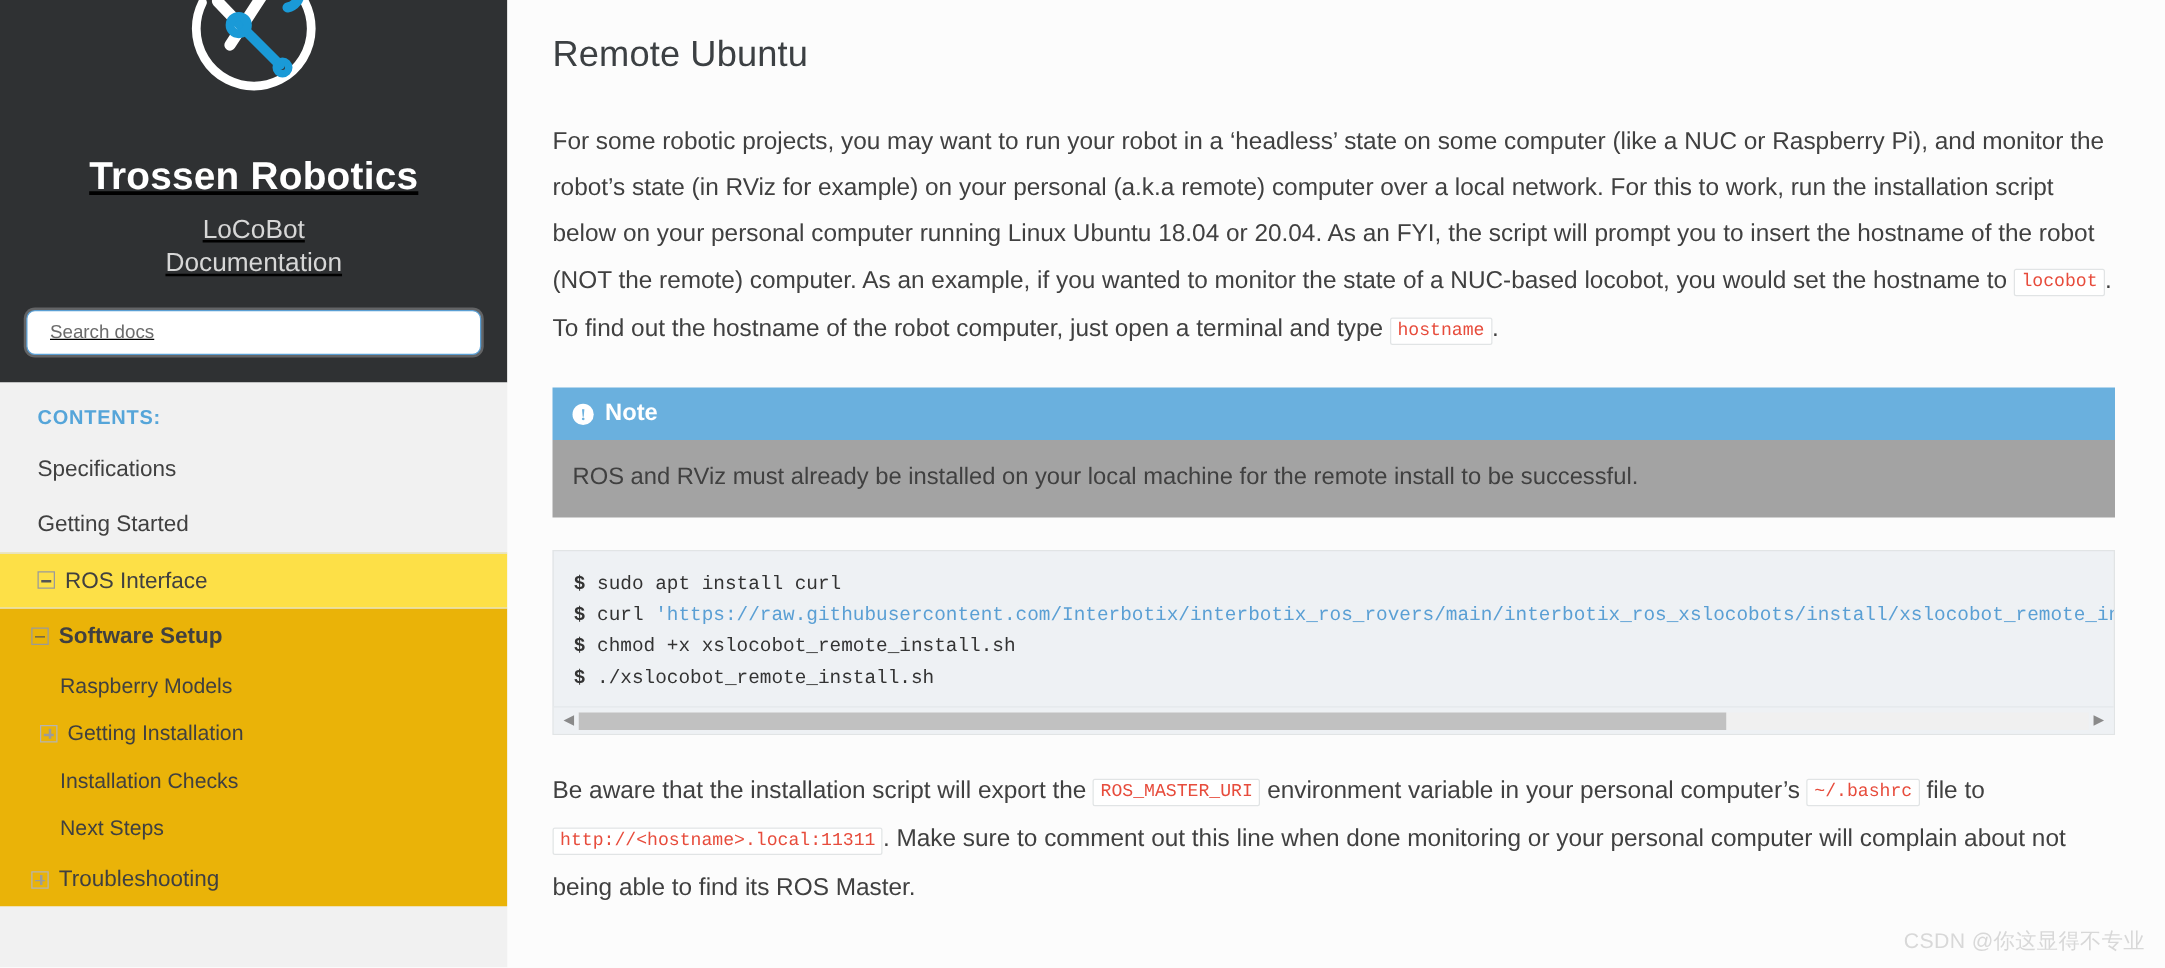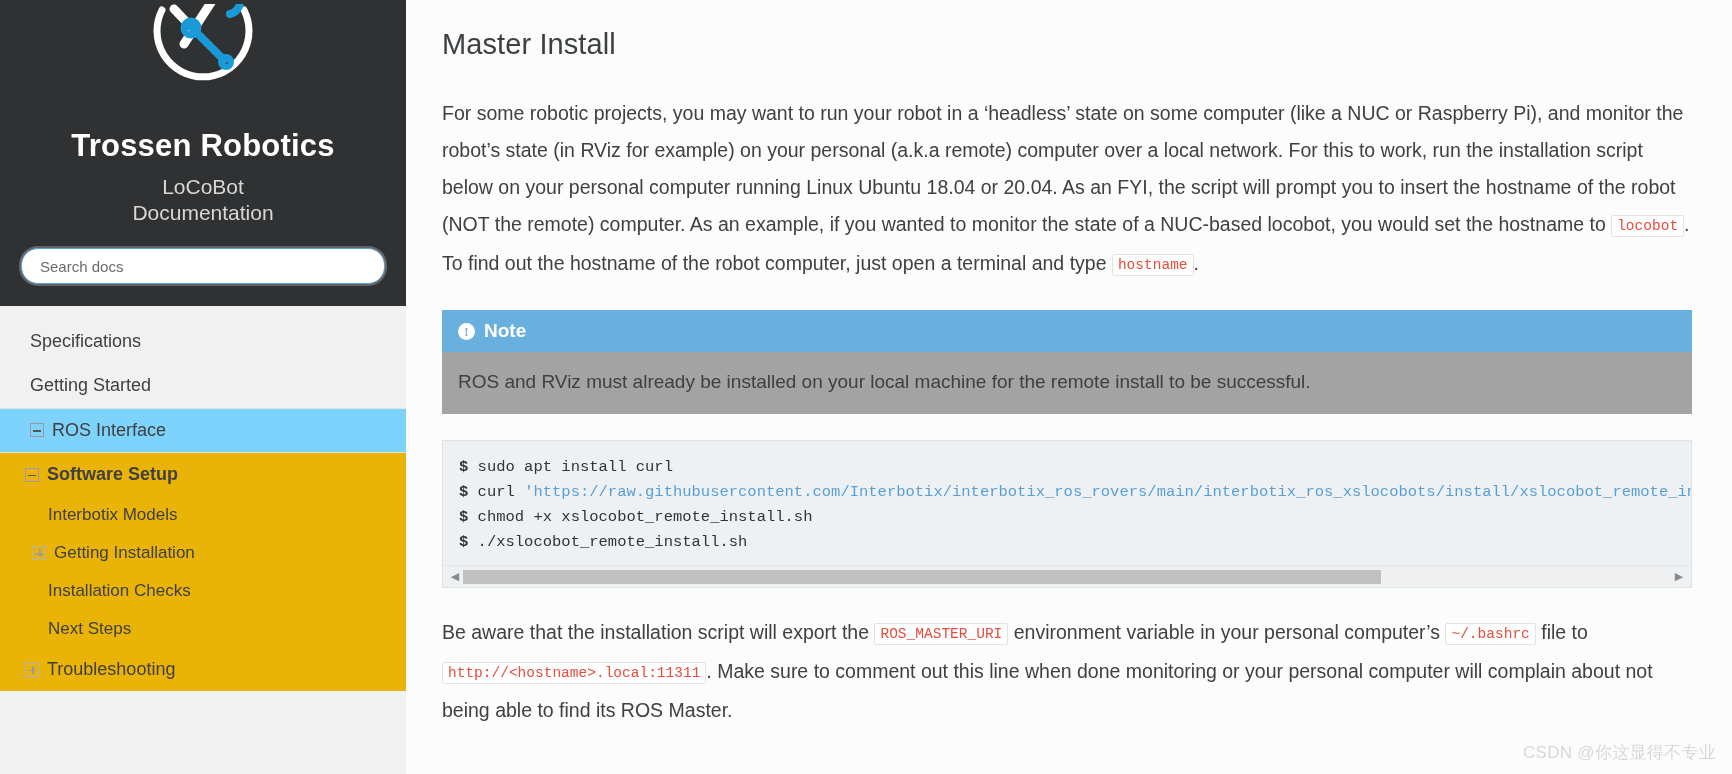--- a/index.html
+++ b/index.html
@@ -21,21 +21,22 @@
     overflow: hidden;
     position: relative;
   }
   .side-head {
     background: #2f3133;
     padding: 0 22px 22px 22px;
     height: 306px;
     display: flex;
     flex-direction: column;
     align-items: center;
-    justify-content: flex-end;
+    justify-content: space-between;
+    text-decoration: underline;
   }
   .logo-wrap { margin-bottom: 4px; margin-top: -4px; }
   .brand-title {
     color: #ffffff;
     font-size: 31px;
     font-weight: bold;
     letter-spacing: .2px;
     margin: 4px 0 10px 0;
     text-align: center;
   }
@@ -43,21 +44,21 @@
     color: #d7d7d7;
     font-size: 21px;
     line-height: 1.25;
     text-align: center;
     font-weight: 300;
     margin-bottom: 22px;
   }
   .search-box {
     width: 364px;
     height: 36px;
-    border-radius: 17px;
+    border-radius: 7px;
     border: 1px solid #5a9fd4;
     background: #ffffff;
     padding: 0 18px;
     font-size: 15px;
     color: #404040;
     outline: none;
     font-family: "Liberation Sans", sans-serif;
     box-shadow: 0 0 0 2px rgba(255,255,255,.25);
   }
   .search-box::placeholder { color: #6b6b6b; }
@@ -72,21 +73,21 @@
   }
   .nav-l1 {
     display: block;
     font-size: 18px;
     color: #404040;
     padding: 12px 0 12px 30px;
     text-decoration: none;
     line-height: 1.1;
   }
   .nav-l1.bordered {
-    background: #7dd3fc;
+    background: #fde047;
     border-top: 1px solid #e1e4e5;
     border-bottom: 1px solid #e1e4e5;
     display: flex;
     align-items: center;
     gap: 8px;
   }
   .nav-current {
     background: #eab308;
   }
   .nav-l2 {
@@ -282,40 +283,41 @@
           <circle cx="82" cy="58" r="5" fill="none" stroke="#1a9ad7" stroke-width="6"></circle>
           <path d="M 72 -4 a 12 12 0 1 1 14 14" fill="none" stroke="#1a9ad7" stroke-width="8" stroke-linecap="round"></path>
         </svg>
       </div>
       <div class="brand-title">Trossen Robotics</div>
       <div class="brand-sub">LoCoBot<br>Documentation</div>
       <input class="search-box" type="text" placeholder="Search docs" style="">
     </div>
 
     <div class="nav-body">
+      <div class="caption">CONTENTS:</div>
 
       <a class="nav-l1" href="#">
         <span>Specifications</span>
       </a>
       <a class="nav-l1" href="#">
         <span>Getting Started</span>
       </a>
 
       <a class="nav-l1 bordered" href="#">
         <span class="toggle"></span>
         <span>ROS Interface</span>
       </a>
 
       <div class="nav-current">
         <a class="nav-l2" href="#">
           <span class="toggle"></span>
           <span>Software Setup</span>
         </a>
         <a class="nav-l3" href="#">
-          <span>Interbotix Models</span>
+          <span>Raspberry Models</span>
         </a>
         <a class="nav-l3 has-toggle" href="#">
           <span class="toggle plus light"></span>
           <span>Getting Installation</span>
         </a>
         <a class="nav-l3" href="#">
           <span>Installation Checks</span>
         </a>
         <a class="nav-l3" href="#">
           <span>Next Steps</span>
@@ -324,21 +326,21 @@
           <span class="toggle plus light"></span>
           <span>Troubleshooting</span>
         </a>
       </div>
     </div>
   </nav>
 
   <main class="main">
     <div class="content">
 
-      <h1 class="doc-title">Master Install</h1>
+      <h1 class="doc-title">Remote Ubuntu</h1>
 
       <p class="body">
         <span>For some robotic projects, you may want to run your robot in a ‘headless’ state on some computer (like a NUC or Raspberry Pi), and monitor the robot’s state (in RViz for example) on your personal (a.k.a remote) computer over a local network. For this to work, run the installation script below on your personal computer running Linux Ubuntu 18.04 or 20.04. As an FYI, the script will prompt you to insert the hostname of the robot (NOT the remote) computer. As an example, if you wanted to monitor the state of a NUC-based locobot, you would set the hostname to </span><code class="inline">locobot</code><span>. To find out the hostname of the robot computer, just open a terminal and type </span><code class="inline">hostname</code><span>.</span>
       </p>
 
       <div class="admonition">
         <div class="adm-title">
           <span class="info-icon">!</span>
           <span>Note</span>
         </div>

